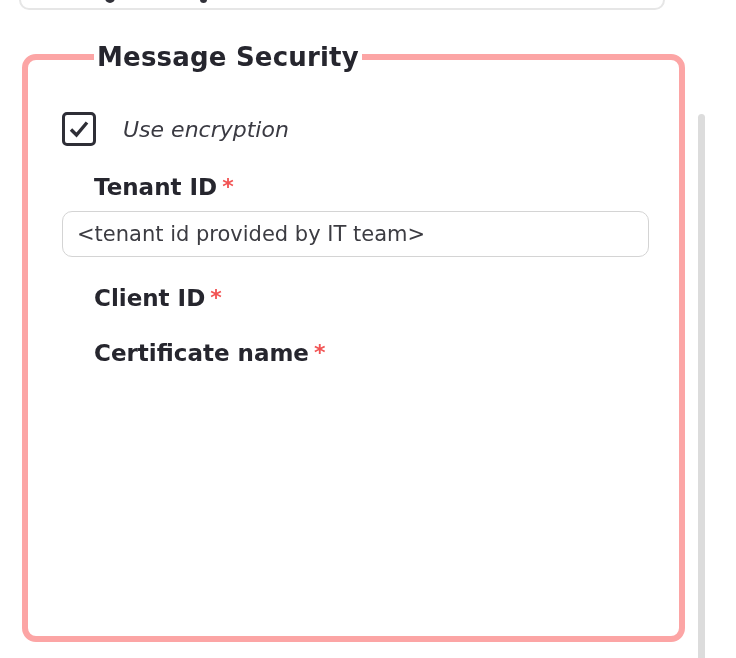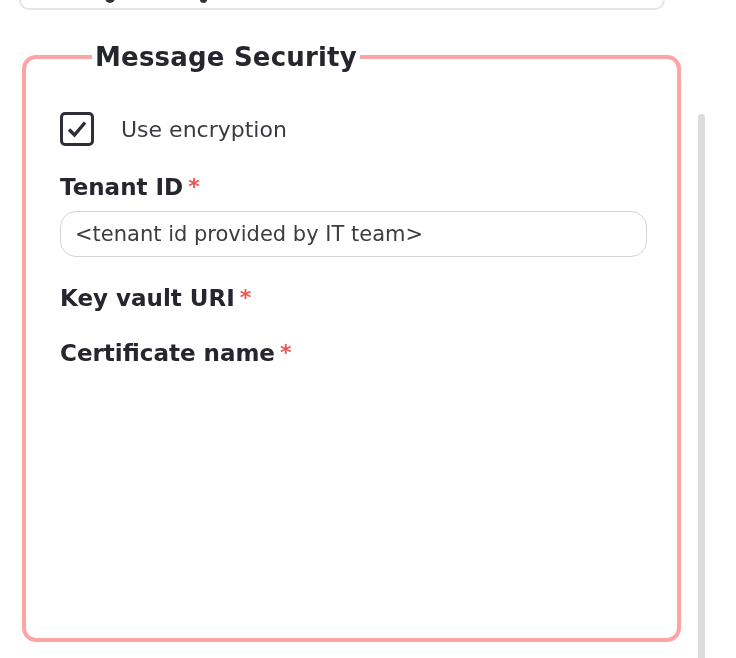--- a/index.html
+++ b/index.html
@@ -29,38 +29,39 @@
   .d1 { left: 84px;  width: 10px; height: 8px; border-radius: 0 0 5px 5px; }
   .d2 { left: 179px; width: 7px;  height: 8px; border-radius: 0 0 4px 4px; }
 
   
   fieldset.sec {
     position: absolute;
     left: 22px; top: 42px;
     width: 654px; height: 600px;
     margin: 0;
     padding: 0 30px 0 34px;
-    border: 4px solid #fca5a5;
+    border: 6px solid #fca5a5;
     border-radius: 14px;
     background: #ffffff;
   }
   legend.sec-title {
     margin-left: 32px;
     padding: 0 3px;
     font-size: 26px;
     font-weight: 700;
     color: #26262e;
     line-height: 30px;
     letter-spacing: 0.2px;
   }
 
   .checkbox-row {
     margin-top: 40px;
     display: flex;
     align-items: center;
+    font-style: italic;
   }
   .checkbox {
     width: 34px; height: 34px;
     border: 3px solid #2e2e36;
     border-radius: 5px;
     background: #ffffff;
     display: flex;
     align-items: center;
     justify-content: center;
     cursor: pointer;
@@ -72,35 +73,36 @@
     font-size: 22px;
     color: #3a3a42;
   }
 
   .field-label {
     margin-top: 28px;
     font-size: 23px;
     font-weight: 700;
     color: #26262e;
     line-height: 27px;
+    margin-left: 32px;
   }
   .req {
     color: #f25555;
     font-size: 22px;
     font-weight: 700;
     margin-left: 5px;
     position: relative;
     top: -1px;
   }
   .text-input {
     display: block;
     margin-top: 10px;
     width: 587px; height: 46px;
     border: 1px solid #d4d4d4;
-    border-radius: 16px;
+    border-radius: 10px;
     padding: 0 14px;
     font-family: "DejaVu Sans", "Liberation Sans", sans-serif;
     font-size: 21px;
     color: #3c3c42;
     background: #ffffff;
     outline: none;
   }
 
   .scrollbar-thumb {
     position: absolute;
@@ -128,23 +130,23 @@
       </svg>
     </div>
     <span class="checkbox-label">Use encryption</span>
   </div>
 
   <div class="field-label">
     <span>Tenant ID</span><span class="req">*</span>
   </div>
   <input class="text-input" type="text" value="&lt;tenant id provided by IT team&gt;" style="">
 
+  <div class="field-label">
+    <span>Client ID</span><span class="req">*</span>
+  </div>
 
-  <div class="field-label">
-    <span>Key vault URI</span><span class="req">*</span>
-  </div>
 
   <div class="field-label">
     <span>Certificate name</span><span class="req">*</span>
   </div>
 </fieldset>
 
 <div class="scrollbar-thumb"></div>
 
 </body></html>

